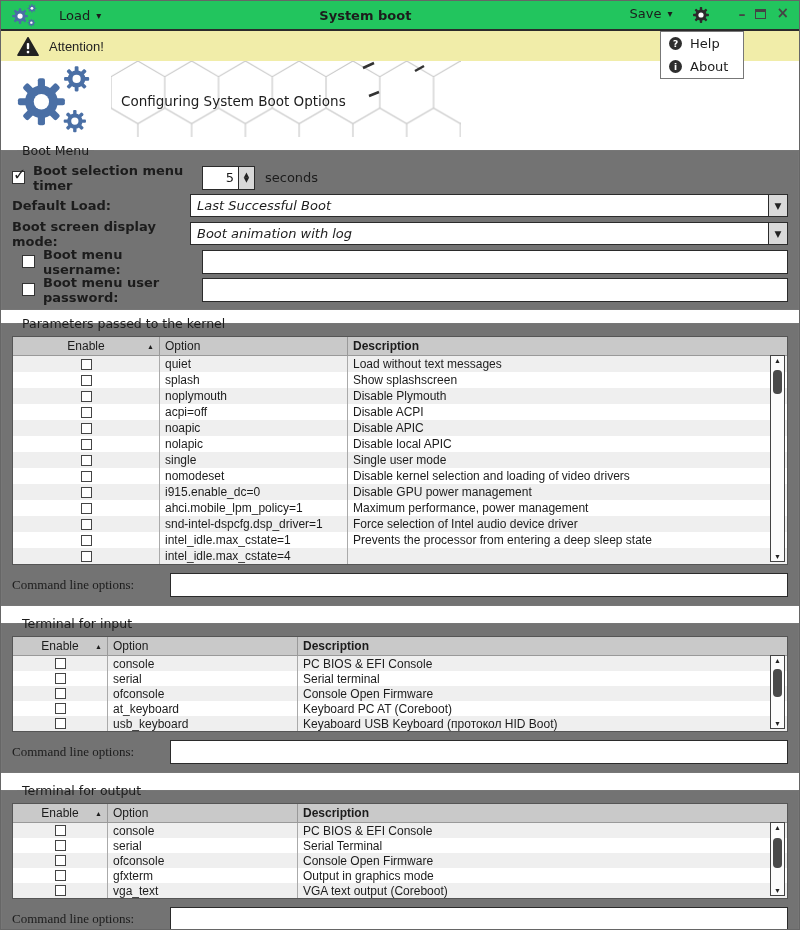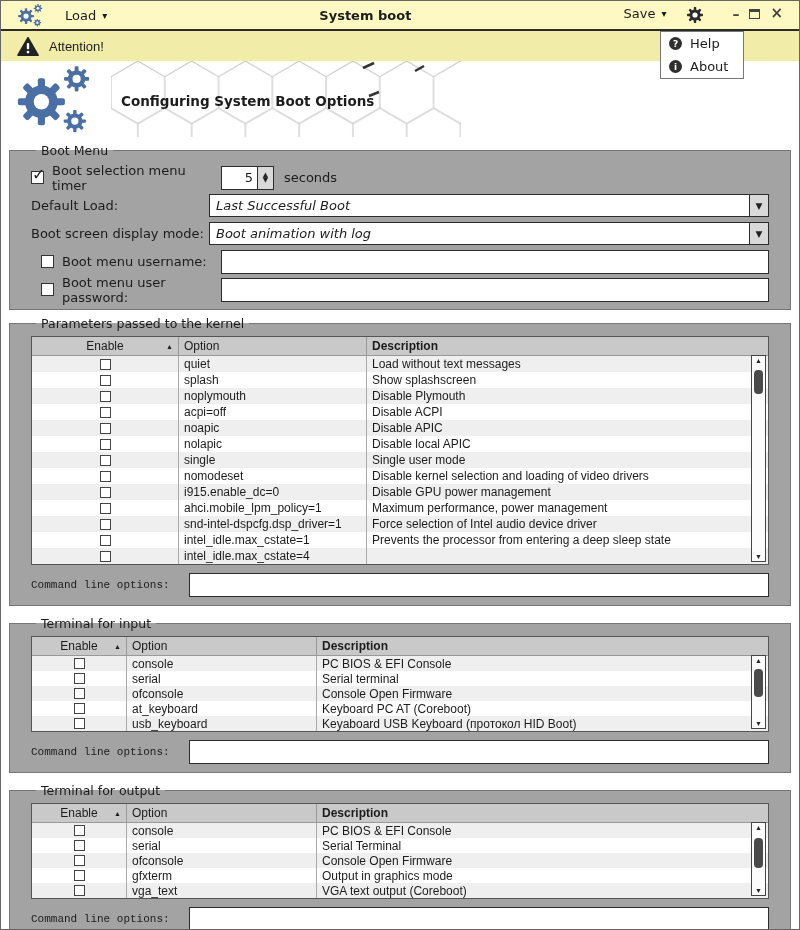--- a/index.html
+++ b/index.html
@@ -1,21 +1,21 @@
 <!DOCTYPE html>
 <html><head>
 <meta charset="utf-8">
 <style>
   * { margin:0; padding:0; box-sizing:border-box; }
   html,body { background:#fff; }
   body { width:800px; height:930px; font-family:"DejaVu Sans", sans-serif; color:#1c1c1c; }
   .window { width:800px; height:930px; border:1px solid #666; background:#fff; position:relative; overflow:hidden; }
 
   
-  .titlebar { height:30px; border-bottom:2px solid #2b2b2b; display:flex; align-items:center; padding:0 16px; background:#fef9c3; }
+  .titlebar { height:30px; border-bottom:2px solid #2b2b2b; display:flex; align-items:center; padding:0 10px; background:#22c55e; }
   .logo-sm { color:#4a6fa5; margin-right:18px; }
   .menu-btn { display:flex; align-items:center; gap:6px; font-size:13px; cursor:default; }
   .menu-btn .caret { font-size:10px; }
   .tb-title { flex:1; text-align:center; font-weight:bold; font-size:13px; }
   .tb-right { display:flex; align-items:flex-start; gap:20px; }
   .gear-btn { color:#2b2b2b; display:flex; }
   .win-controls { display:flex; align-items:center; gap:10px; margin-left:8px; }
   .wc { font-size:14px; font-weight:bold; color:#444; line-height:1; }
   .wc-min { font-weight:bold; }
   .wc-restore { width:11px; height:10px; border:1px solid #444; border-top:3px solid #444; display:inline-block; }
@@ -27,29 +27,29 @@
 
   
   .dropdown-menu { position:absolute; top:30px; right:55px; width:84px; background:#fff; border:1px solid #777; z-index:10; }
   .menu-item { display:flex; align-items:center; gap:8px; padding:4px 8px; font-size:13px; height:23px; }
   .mi-icon { width:13px; height:13px; border-radius:50%; background:#2e2e2e; color:#fff; font-size:9px; font-weight:bold; display:flex; align-items:center; justify-content:center; flex:none; font-family:"DejaVu Sans", sans-serif; }
 
   
   .banner { height:76px; position:relative; background:#fff; overflow:hidden; }
   .hex-bg { position:absolute; left:110px; top:0; }
   .logo-big { position:absolute; left:14px; top:2px; color:#4a6fa5; }
-  .banner-title { position:absolute; left:120px; top:32px; font-weight:bold; font-size:13.5px; z-index:2; }
-
-  
-  fieldset { margin:6px 8px 0; border:1px solid #777; padding:3px 21px 8px; background:#a3a3a3; position:relative; }
+  .banner-title { position:absolute; left:120px; top:32px; font-weight:normal; font-size:13.5px; z-index:2; }
+
+  
+  fieldset { margin:6px 0 0; border:1px solid #777; padding:3px 10px 8px; background:#737373; position:relative; }
   legend { font-size:12.5px; padding:0 5px; margin-left:5px; }
 
   
   .bm-row { display:flex; align-items:center; height:23px; margin-top:5px; }
-  .bm-label { width:178px; display:flex; align-items:center; gap:8px; font-size:13px; flex:none; }
+  .bm-label { width:178px; display:flex; align-items:center; gap:8px; font-size:13px; flex:none;font-weight:bold; }
   .cb { width:13px; height:13px; border:1.5px solid #333; background:#fff; position:relative; display:inline-block; flex:none; }
   .cb.checked::after { content:"✓"; position:absolute; left:0px; top:-7px; font-size:16px; font-weight:bold; color:#222; }
   .spinbox { display:flex; height:24px; }
   .spin-val { width:36px; border:1px solid #2b2b2b; border-right:none; background:#fff; font-size:13px; display:flex; align-items:center; justify-content:flex-end; padding-right:4px; }
   .spin-btns { width:17px; border:1px solid #2b2b2b; background:#d9d9d9; display:flex; flex-direction:column; align-items:center; justify-content:center; line-height:0.7; }
   .spin-btns span { font-size:7px; color:#222; }
   .unit { font-size:13px; margin-left:10px; }
   .combo { flex:1; height:23px; border:1px solid #2b2b2b; display:flex; background:#fff; }
   .combo-val { flex:1; font-size:13px; display:flex; align-items:center; padding:0 6px;font-style:italic; }
   .combo-btn { width:19px; background:#d9d9d9; border-left:1px solid #2b2b2b; display:flex; align-items:center; justify-content:center; font-size:9px; color:#222; }
@@ -77,21 +77,21 @@
   .scrollbar { position:absolute; right:2px; top:18px; bottom:2px; width:15px; border:1px solid #444; background:#fcfcfc; }
   .scrollbar::before { content:"▲"; position:absolute; top:1px; left:0; right:0; text-align:center; font-size:7px; color:#222; }
   .scrollbar::after { content:"▼"; position:absolute; bottom:1px; left:0; right:0; text-align:center; font-size:7px; color:#222; }
   .thumb { position:absolute; left:2px; right:2px; background:#4a4a4a; border-radius:4px; }
   .kernel .thumb { top:14px; height:24px; }
   .tio-in .thumb { top:13px; height:28px; }
   .tio-out .thumb { top:15px; height:30px; }
 
   
   .cmd-row { display:flex; align-items:center; margin-top:8px; }
-  .cmd-row .lbl { width:158px; font-size:11px; font-family:Liberation Mono, monospace; flex:none; }
+  .cmd-row .lbl { width:158px; font-size:13px; font-family:Liberation Serif, serif; flex:none; }
 </style>
 </head>
 <body>
 
 <svg width="0" height="0" style="position:absolute">
   <defs>
     <g id="gear">
       <g fill="currentColor">
         <rect x="-3.5" y="-23" width="7" height="46" rx="2"></rect>
         <rect x="-3.5" y="-23" width="7" height="46" rx="2" transform="rotate(45)"></rect>

